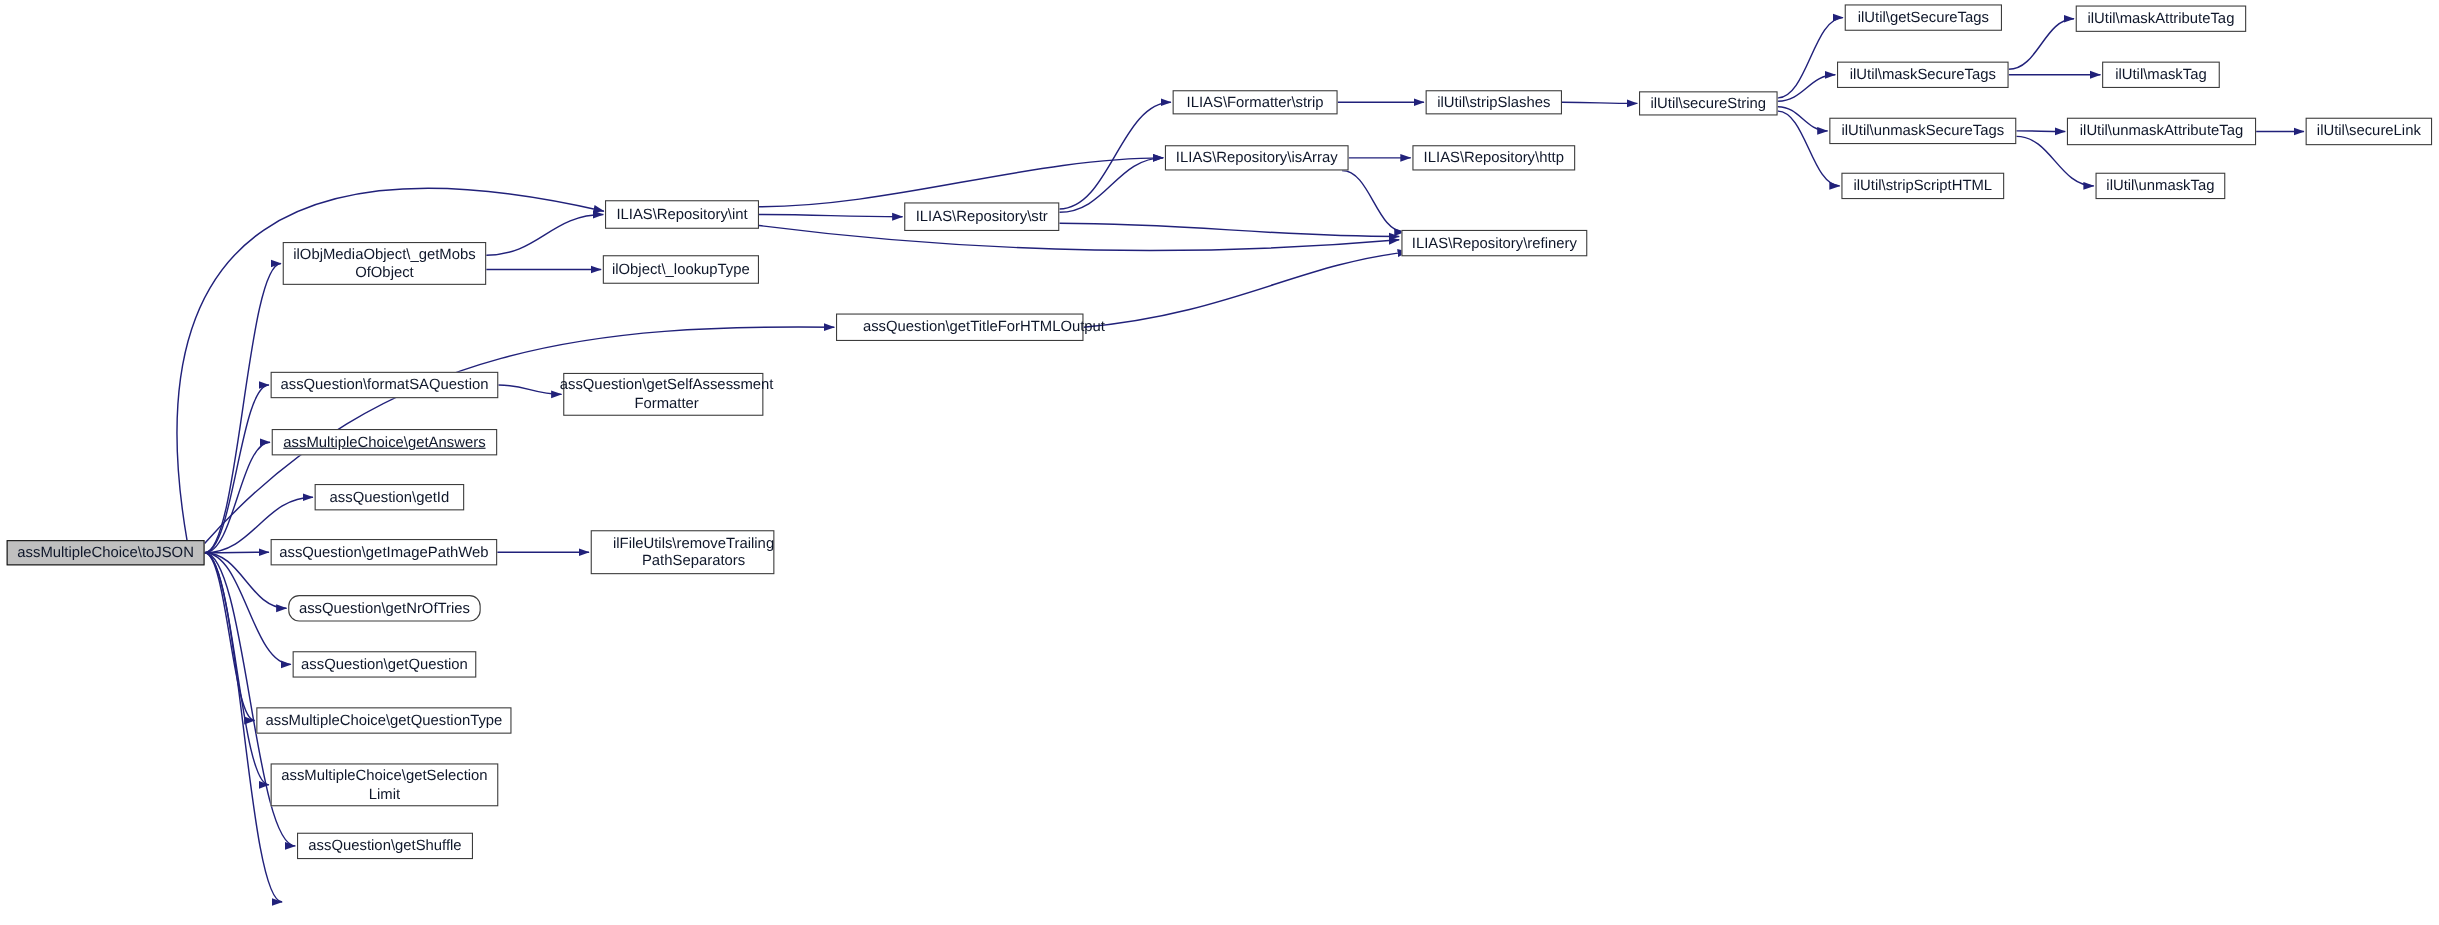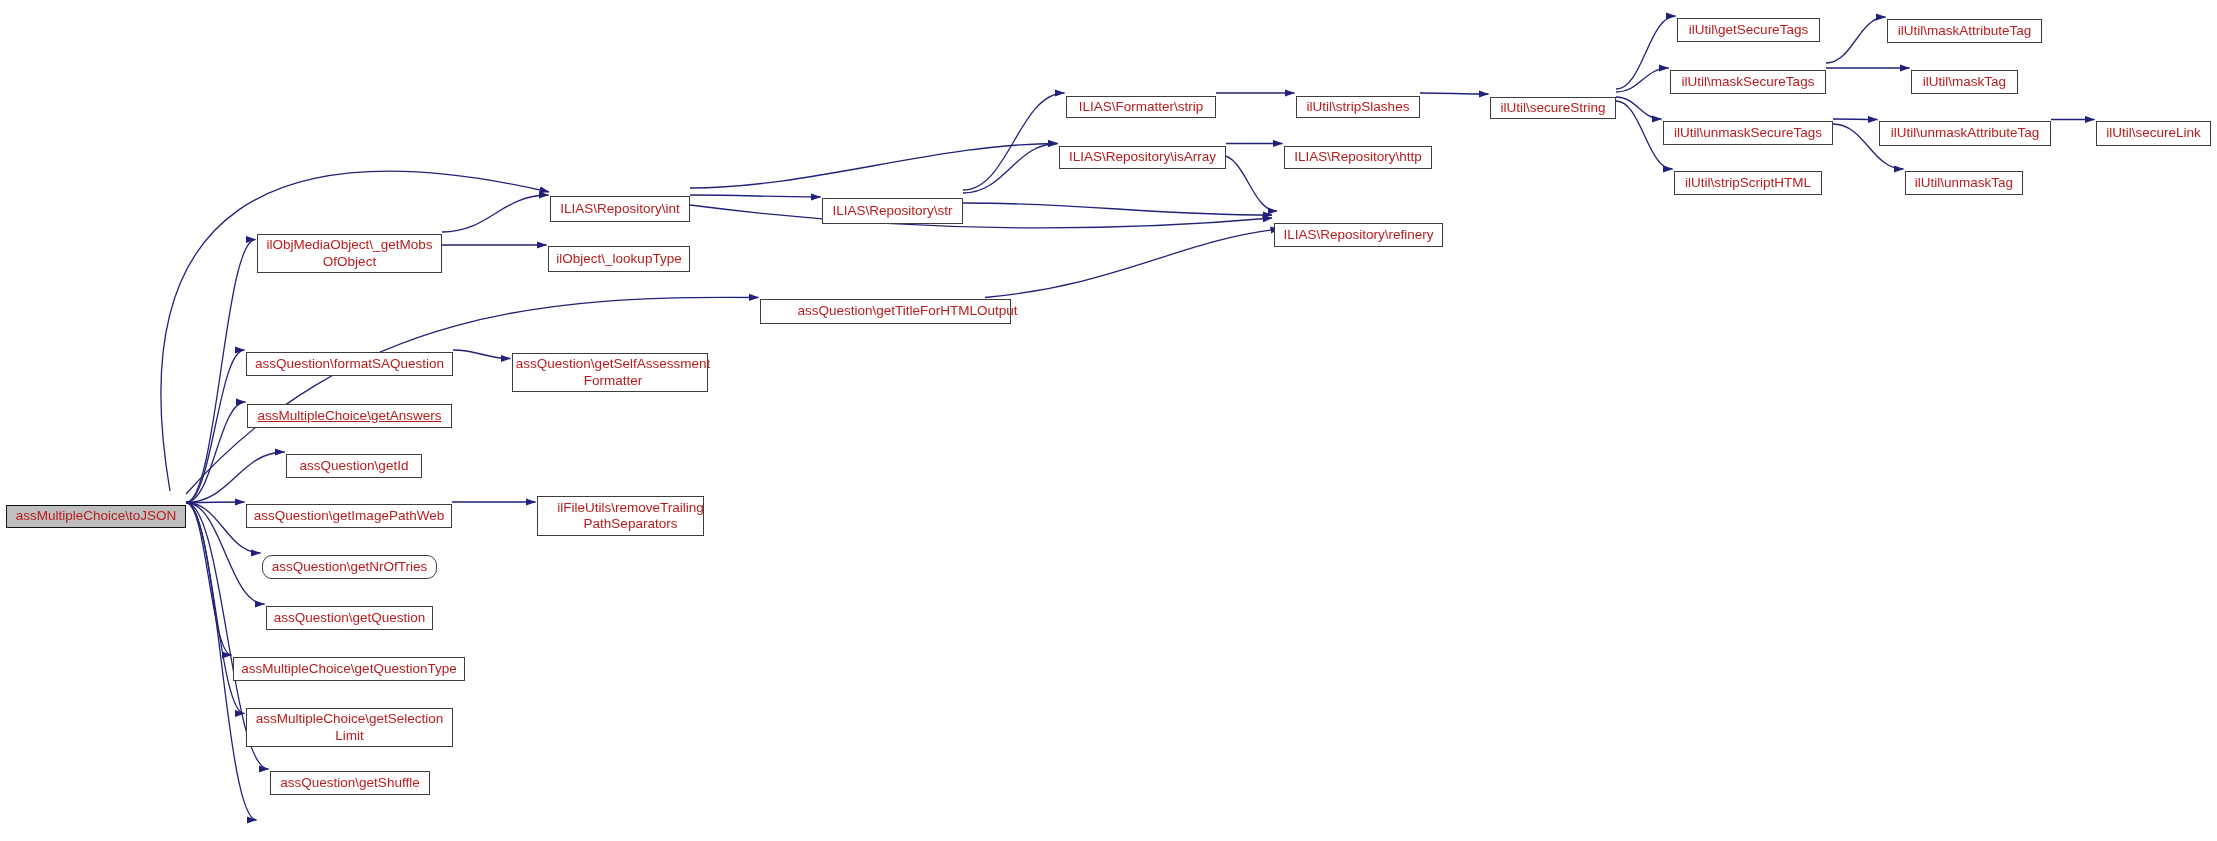--- a/index.html
+++ b/index.html
@@ -19,31 +19,30 @@
     position: absolute;
     left: 0; top: 0;
     width: 2217px;
     height: 841px;
   }
   .node {
     position: absolute;
     box-sizing: border-box;
     background: #ffffff;
     border: 1.2px solid #3d3d3d;
-    color: #b91c1c;
+    color: #0f172a;
     font-size: 13.5px;
     line-height: 1.22;
     display: flex;
     align-items: center;
     justify-content: center;
     text-align: center;
     white-space: pre-line;
     padding: 0 4px;
     cursor: pointer;
-    margin-top: 14px;
   }
   .node.main {
     background: #bfbfbf;
     border: 1.6px solid #111111;
   }
   .edge-path {
     fill: none;
     stroke-width: 1.3px;
   }
 </style>
@@ -95,23 +94,23 @@
       <path d="M1833,124 C1864.725,124 1871.775,169 1903.5,169" class="edge-path" stroke="#21217a" marker-end="url(#arrow)"></path>
       <path d="M2051,119.5 C2070.575,119.5 2074.925,119.5 2094.5,119.5" class="edge-path" stroke="#21217a" marker-end="url(#arrow)"></path>
     </svg>
 
 <div class="node main" style="left: 6px; top: 491px; width: 180px; height: 23px; border-color: rgb(17, 17, 17); background: rgb(191, 191, 191);">assMultipleChoice\toJSON</div>
     <div class="node" style="left: 257px; top: 220px; width: 185px; height: 39px; border-color: rgb(61, 61, 61); background: rgb(255, 255, 255);">ilObjMediaObject\_getMobs
 OfObject</div>
     <div class="node" style="left: 550px; top: 182px; width: 140px; height: 26px; border-color: rgb(61, 61, 61); background: rgb(255, 255, 255);">ILIAS\Repository\int</div>
     <div class="node" style="left: 548px; top: 232px; width: 142px; height: 26px; border-color: rgb(61, 61, 61); background: rgb(255, 255, 255);">ilObject\_lookupType</div>
     <div class="node" style="left: 822px; top: 184px; width: 141px; height: 26px; border-color: rgb(61, 61, 61); background: rgb(255, 255, 255);">ILIAS\Repository\str</div>
-    <div class="node" style="left: 760px; top: 285px; width: 251px; height: 25px; border-color: rgb(61, 61, 61); background: rgb(255, 255, 255); padding-left: 48px;">assQuestion\getTitleForHTMLOutput</div>
+    <div class="node" style="left: 760px; top: 285px; width: 225px; height: 25px; border-color: rgb(61, 61, 61); background: rgb(255, 255, 255); padding-left: 48px;">assQuestion\getTitleForHTMLOutput</div>
     <div class="node" style="left: 246px; top: 338px; width: 207px; height: 24px; border-color: rgb(61, 61, 61); background: rgb(255, 255, 255);">assQuestion\formatSAQuestion</div>
-    <div class="node" style="left: 512px; top: 339px; width: 196px; height: 39px; border-color: rgb(61, 61, 61); background: rgb(255, 255, 255); padding-left: 10px;">assQuestion\getSelfAssessment
+    <div class="node" style="left: 512px; top: 339px; width: 182px; height: 39px; border-color: rgb(61, 61, 61); background: rgb(255, 255, 255); padding-left: 10px;">assQuestion\getSelfAssessment
 Formatter</div>
     <div class="node" style="left: 247px; top: 390px; width: 205px; height: 24px; border-color: rgb(61, 61, 61); background: rgb(255, 255, 255); text-decoration: underline;">assMultipleChoice\getAnswers</div>
     <div class="node" style="left: 286px; top: 440px; width: 136px; height: 24px; border-color: rgb(61, 61, 61); background: rgb(255, 255, 255);">assQuestion\getId</div>
     <div class="node" style="left: 246px; top: 490px; width: 206px; height: 24px; border-color: rgb(61, 61, 61); background: rgb(255, 255, 255);">assQuestion\getImagePathWeb</div>
     <div class="node" style="left: 537px; top: 482px; width: 167px; height: 40px; border-color: rgb(61, 61, 61); background: rgb(255, 255, 255); padding-left: 24px;">ilFileUtils\removeTrailing
 PathSeparators</div>
     <div class="node" style="left: 262px; top: 541px; width: 175px; height: 24px; border-color: rgb(61, 61, 61); background: rgb(255, 255, 255); border-radius: 10px;">assQuestion\getNrOfTries</div>
     <div class="node" style="left: 266px; top: 592px; width: 167px; height: 24px; border-color: rgb(61, 61, 61); background: rgb(255, 255, 255);">assQuestion\getQuestion</div>
     <div class="node" style="left: 233px; top: 643px; width: 232px; height: 24px; border-color: rgb(61, 61, 61); background: rgb(255, 255, 255); text-align: right;">assMultipleChoice\getQuestionType</div>
     <div class="node" style="left: 246px; top: 694px; width: 207px; height: 39px; border-color: rgb(61, 61, 61); background: rgb(255, 255, 255);">assMultipleChoice\getSelection

